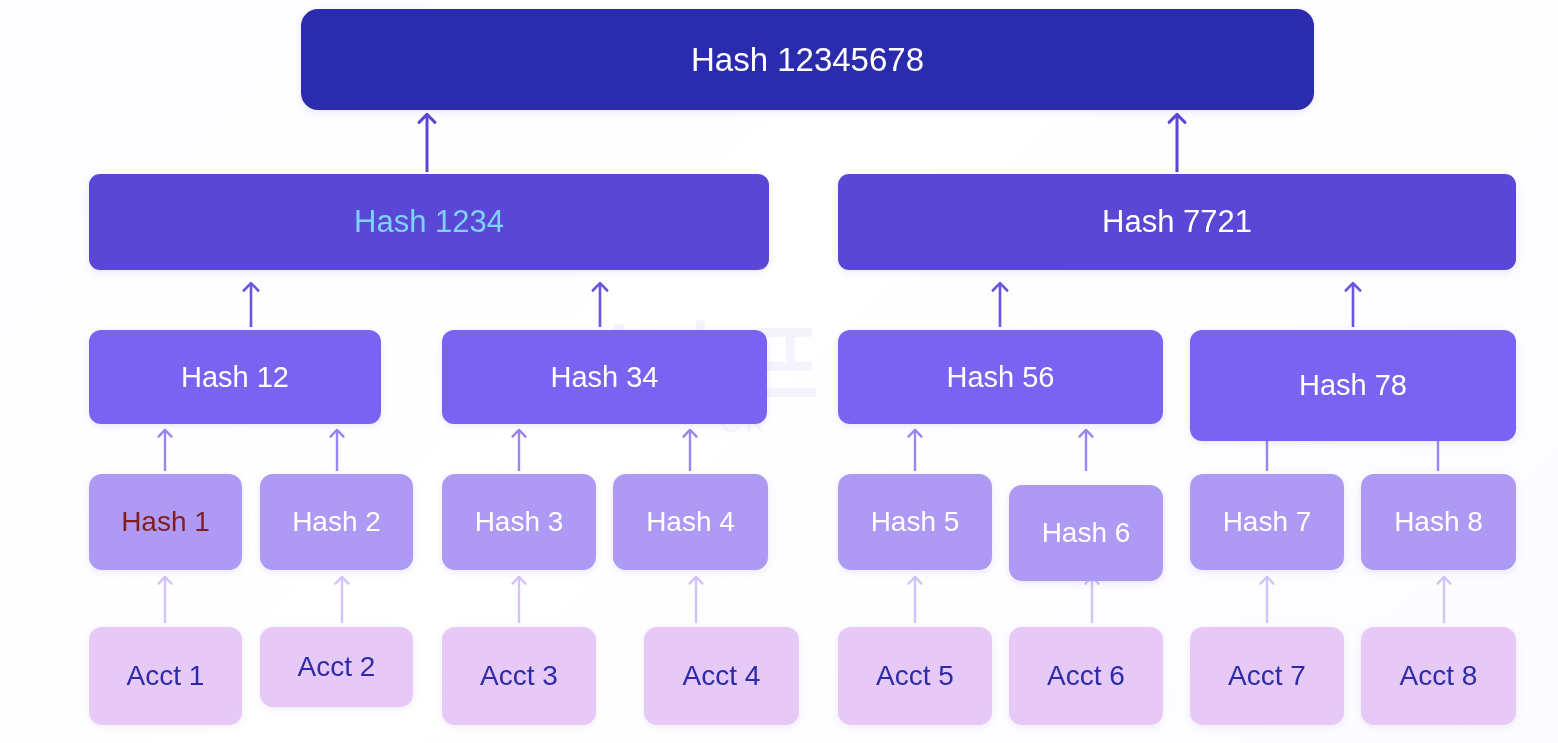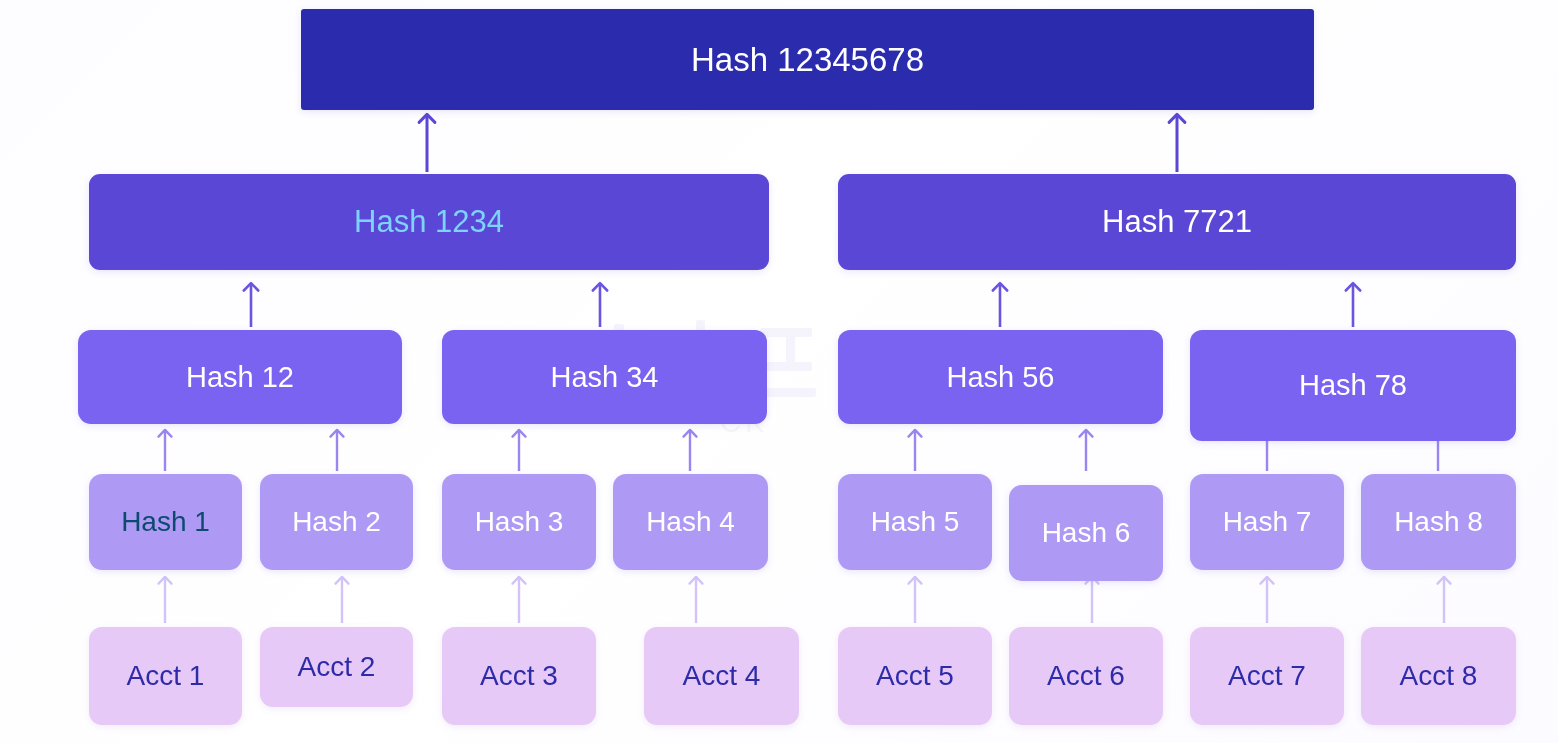--- a/index.html
+++ b/index.html
@@ -58,21 +58,21 @@
     box-sizing: border-box;
     border-radius: 10px;
     text-align: center;
     white-space: nowrap;
     box-shadow: 0 2px 7px rgba(90, 71, 214, 0.13);
   }
   .node.root {
     background: #2b2bae;
     color: #ffffff;
     font-size: 33px;
-    border-radius: 3px;
+    border-radius: 17px;
   }
   .node.l2 {
     background: #5a47d6;
     color: #ffffff;
     font-size: 31px;
     border-radius: 11px;
   }
   .node.l3 {
     background: #7b63f2;
     color: #ffffff;
@@ -259,33 +259,33 @@
   <div id="node-layer">
       <div class="node root" style="left: 301px; top: 9px; width: 1013px; height: 101px; background: rgb(43, 43, 174); color: rgb(255, 255, 255);">
         <span>Hash 12345678</span>
       </div>
       <div class="node l2" style="left: 89px; top: 174px; width: 680px; height: 96px; background: rgb(90, 71, 214); color: #7dd3fc;">
         <span>Hash 1234</span>
       </div>
       <div class="node l2" style="left: 838px; top: 174px; width: 678px; height: 96px; background: rgb(90, 71, 214); color: rgb(255, 255, 255);">
         <span>Hash 7721</span>
       </div>
-      <div class="node l3" style="left: 78px; top: 330px; width: 324px; height: 94px; background: rgb(123, 99, 242); color: rgb(255, 255, 255); border-radius: 13px;">
+      <div class="node l3" style="left: 89px; top: 330px; width: 292px; height: 94px; background: rgb(123, 99, 242); color: rgb(255, 255, 255);">
         <span>Hash 12</span>
       </div>
       <div class="node l3" style="left: 442px; top: 330px; width: 325px; height: 94px; background: rgb(123, 99, 242); color: rgb(255, 255, 255);">
         <span>Hash 34</span>
       </div>
       <div class="node l3" style="left: 838px; top: 330px; width: 325px; height: 94px; background: rgb(123, 99, 242); color: rgb(255, 255, 255);">
         <span>Hash 56</span>
       </div>
       <div class="node l3" style="left: 1190px; top: 330px; width: 326px; height: 111px; background: rgb(123, 99, 242); color: rgb(255, 255, 255);">
         <span>Hash 78</span>
       </div>
-      <div class="node l4" style="left: 89px; top: 474px; width: 153px; height: 96px; background: rgb(174, 154, 245); color: #0c4a6e;">
+      <div class="node l4" style="left: 89px; top: 474px; width: 153px; height: 96px; background: rgb(174, 154, 245); color: #7f1d1d;">
         <span>Hash 1</span>
       </div>
       <div class="node l4" style="left: 260px; top: 474px; width: 153px; height: 96px; background: rgb(174, 154, 245); color: rgb(255, 255, 255);">
         <span>Hash 2</span>
       </div>
       <div class="node l4" style="left: 442px; top: 474px; width: 154px; height: 96px; background: rgb(174, 154, 245); color: rgb(255, 255, 255);">
         <span>Hash 3</span>
       </div>
       <div class="node l4" style="left: 613px; top: 474px; width: 155px; height: 96px; background: rgb(174, 154, 245); color: rgb(255, 255, 255);">
         <span>Hash 4</span>

